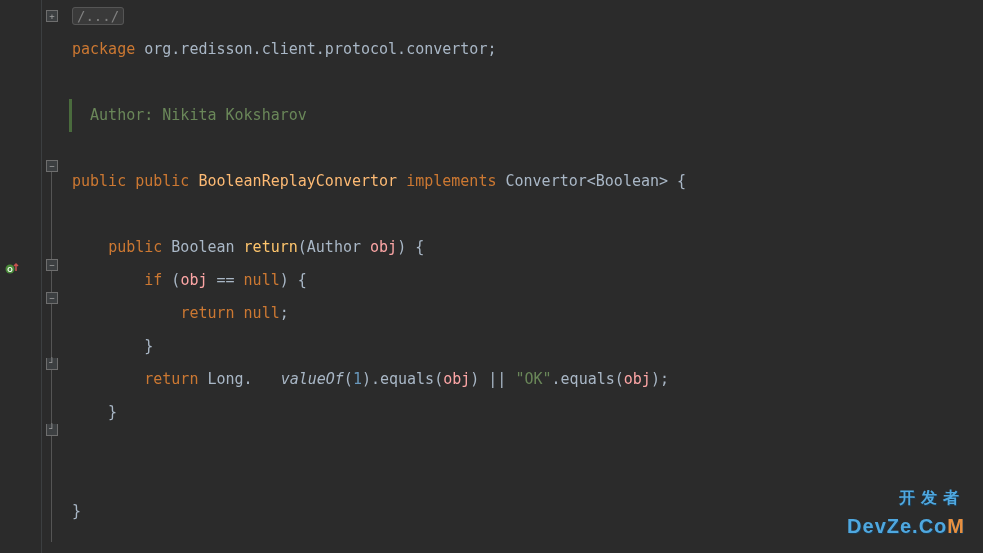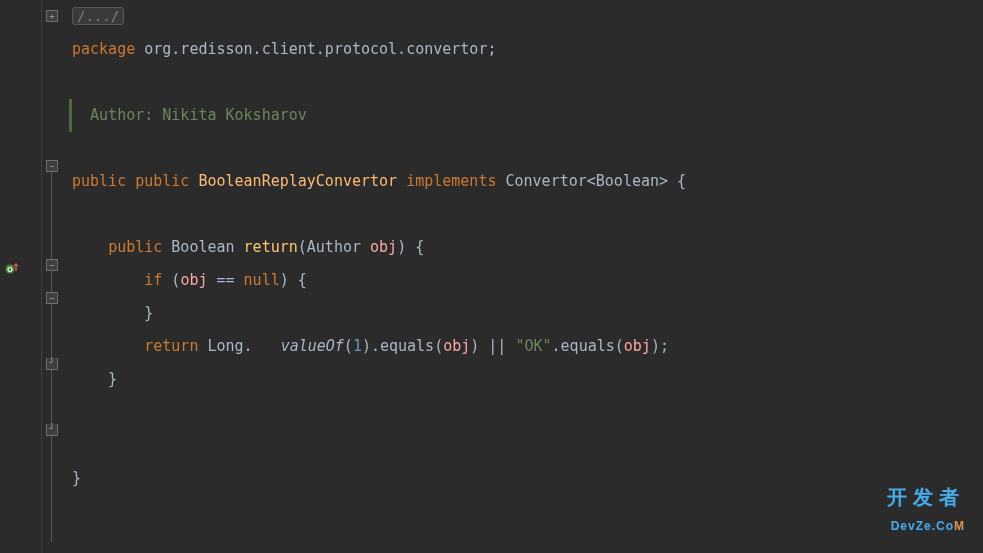--- a/index.html
+++ b/index.html
@@ -106,28 +106,28 @@
     }
     .watermark {
       position: absolute;
       right: 18px;
       bottom: 10px;
       text-align: right;
       font-family: sans-serif;
       pointer-events: none;
     }
     .wm-top {
-      font-size: 20px;
+      font-size: 16px;
       font-weight: bold;
       color: #4fa8e0;
       letter-spacing: 6px;
       text-shadow: 1px 1px 0 #1a3a52;
     }
     .wm-bottom {
-      font-size: 12px;
+      font-size: 20px;
       font-weight: bold;
       color: #4fa8e0;
       letter-spacing: 1px;
       text-shadow: 1px 1px 0 #1a3a52;
       margin-top: -4px;
       margin-left: 26px;
     }
     .wm-bottom .m { color: #e89040; }
   </style>
 </head>
@@ -157,20 +157,21 @@
   <div class="code-area">
     <div class="line"><span class="folded-region">/.../</span></div>
     <div class="line"><span class="kw">package</span> <span class="pkg">org.redisson.client.protocol.convertor</span><span class="operator">;</span></div>
     <div class="line"></div>
     <div class="line author-block">  <span class="comment-author">Author: Nikita Koksharov</span></div>
     <div class="line"></div>
     <div class="line"><span class="kw">public</span> <span class="kw">public</span> <span class="classname">BooleanReplayConvertor</span> <span class="kw">implements</span> <span class="type">Convertor</span>&lt;<span class="type">Boolean</span>&gt; {</div>
     <div class="line"></div>
     <div class="line">    <span class="kw">public</span> <span class="type">Boolean</span> <span class="method-decl">return</span>(<span class="type">Author</span> <span class="param">obj</span>) {</div>
     <div class="line">        <span class="kw">if</span> (<span class="param">obj</span> <span class="operator">==</span> <span class="kw">null</span>) {</div>
+    <div class="line">            <span class="kw">return</span> <span class="kw">null</span>;</div>
     <div class="line">        }</div>
     <div class="line">        <span class="kw">return</span> <span class="type">Long</span>.<span class="italic-method">valueOf</span>(<span class="number">1</span>).<span>equals</span>(<span class="param">obj</span>) <span class="operator">||</span> <span class="string">"OK"</span>.<span>equals</span>(<span class="param">obj</span>);</div>
     <div class="line">    }</div>
     <div class="line"></div>
     <div class="line"></div>
     <div class="line">}</div>
   </div>
 </div>
 
 <div class="watermark">

